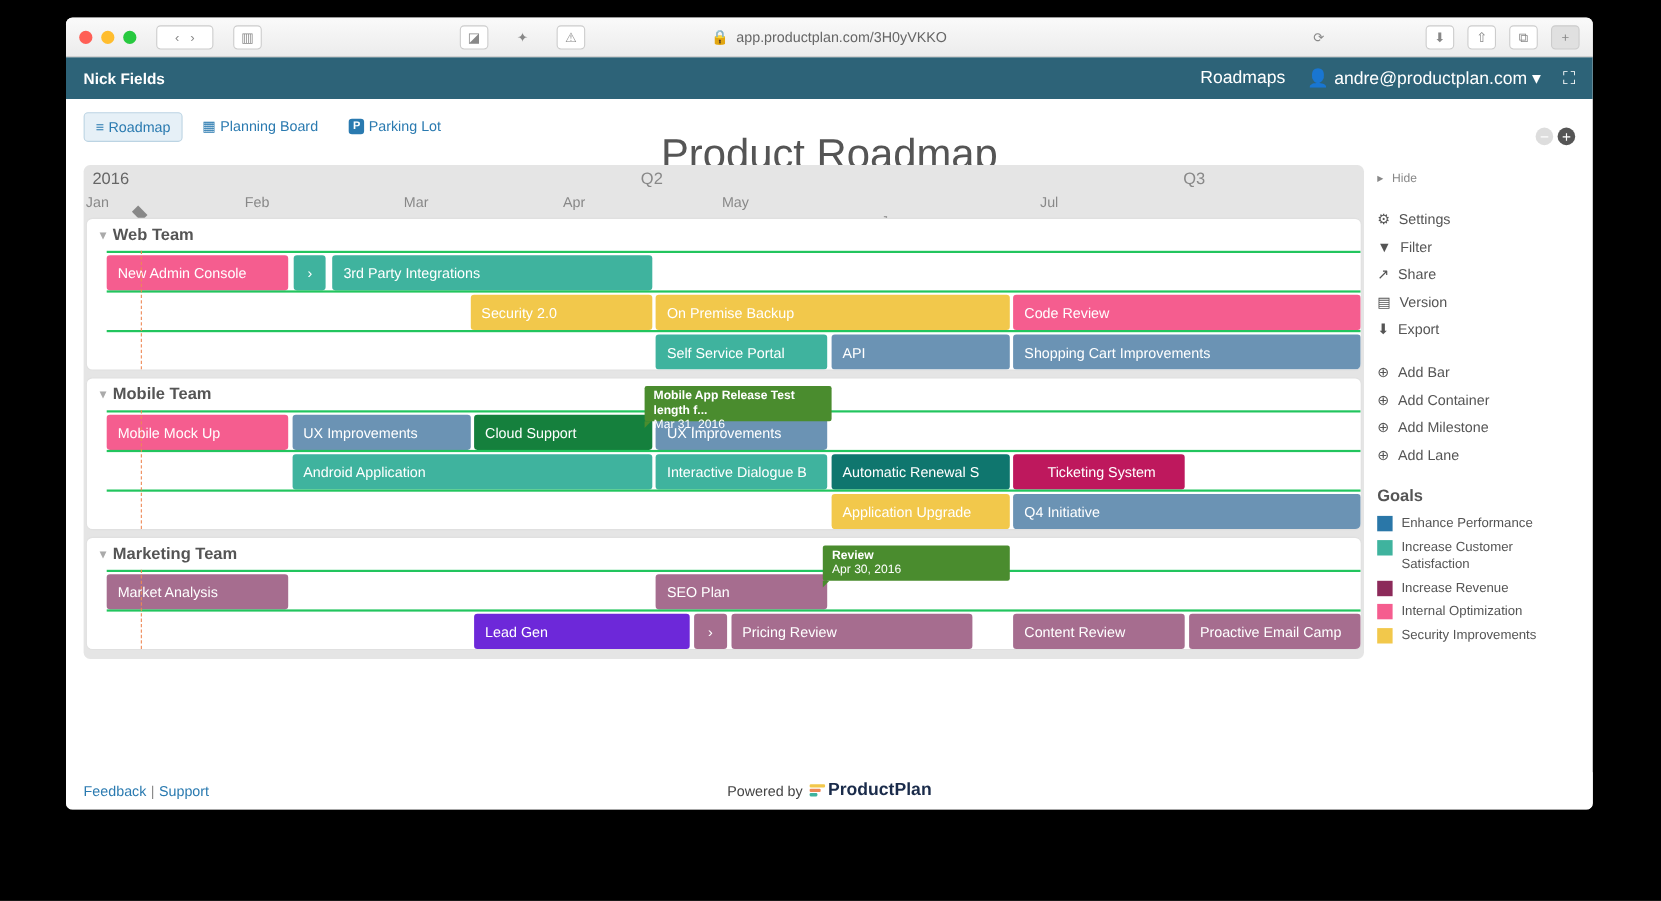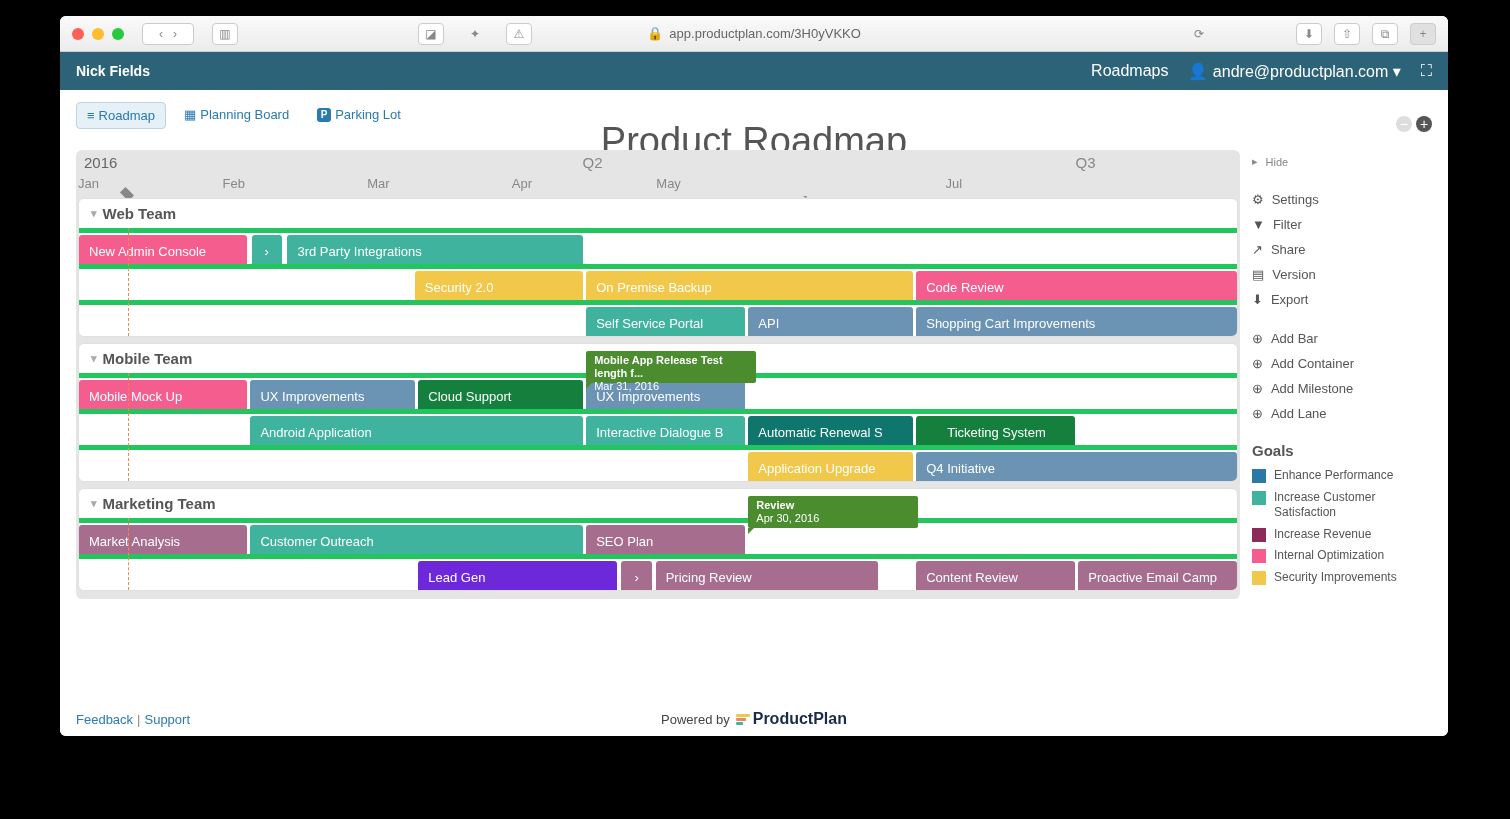--- a/index.html
+++ b/index.html
@@ -24,21 +24,21 @@
 .zoom-btn { width:16px; height:16px; border-radius:50%; display:flex; align-items:center; justify-content:center; font-size:14px; color:#666; }
 .main { display:flex; padding:0 16px; gap:12px; }
 .timeline-area { flex:1; background:#e5e5e5; border-radius:6px; padding:2px; position:relative; }
 .timeline-header { height:46px; position:relative; }
 .year-label { position:absolute; left:6px; top:2px; font-size:15px; color:#666; }
 .month-label { position:absolute; top:24px; font-size:13px; color:#888; }
 .lane-container { background:#fff; border:1px solid #e0e0e0; border-radius:6px; margin-bottom:6px; overflow:hidden; position:relative; }
 .lane-header { padding:6px 12px; font-weight:bold; color:#555; display:flex; align-items:center; gap:6px; font-size:15px; }
 .chev { color:#aaa; font-size:11px; }
 .lane-body { position:relative; }
-.row { height:36px; position:relative; border-top:5px solid #22c55e; }
+.row { height:36px; position:relative; border-top:2px solid #22c55e;margin-left:18px; }
 .row:first-child { border-top:none; }
 .bar { position:absolute; top:2px; height:32px; border-radius:3px; color:#fff; font-size:13px; display:flex; align-items:center; padding:0 10px; white-space:nowrap; overflow:hidden; }
 .bar.collapsed { width:28px; justify-content:center; padding:0; }
 .milestone { position:absolute; top:-22px; height:32px; background:#4a8c2e; color:#fff; font-size:11px; padding:3px 8px; border-radius:2px; line-height:1.2; z-index:10; }
 .milestone::after { content:''; position:absolute; bottom:-6px; left:0; border-left:6px solid #4a8c2e; border-bottom:6px solid transparent; }
 .today-line { position:absolute; top:0; bottom:0; width:0; border-left:1px dashed #e85; z-index:5; }
 .today-marker { position:absolute; top:38px; width:12px; height:8px; background:#888; }
 .sidebar { width:180px; font-size:13px; color:#555; }
 .side-item { display:flex; align-items:center; gap:8px; padding:5px 0; cursor:pointer; }
 .side-sep { height:14px; }
@@ -163,36 +163,35 @@
               <div class="row">
                 <div class="bar" style="left: 0%; width: 14.5%; background: rgb(245, 93, 143);">Mobile Mock Up</div>
                 <div class="bar" style="left: 14.8%; width: 14.2%; background: rgb(107, 147, 180);">UX Improvements</div>
                 <div class="bar" style="left: 29.3%; width: 14.2%; background: #15803d;">Cloud Support</div>
                 <div class="bar" style="left: 43.8%; width: 13.7%; background: rgb(107, 147, 180);">UX Improvements</div>
               </div>
               <div class="row">
                 <div class="bar" style="left: 14.8%; width: 28.7%; background: rgb(63, 179, 158);">Android Application</div>
                 <div class="bar" style="left: 43.8%; width: 13.7%; background: rgb(63, 179, 158);">Interactive Dialogue B</div>
                 <div class="bar" style="left: 57.8%; width: 14.2%; background: #0f766e;">Automatic Renewal S</div>
-                <div class="bar" style="left: 72.3%; width: 13.7%; background: #15803d; padding-left: 31px;">Ticketing System</div>
+                <div class="bar" style="left: 72.3%; width: 13.7%; background: #be185d; padding-left: 31px;">Ticketing System</div>
               </div>
               <div class="row">
                 <div class="bar" style="left: 57.8%; width: 14.2%; background: rgb(242, 200, 75);">Application Upgrade</div>
                 <div class="bar" style="left: 72.3%; width: 27.7%; background: rgb(107, 147, 180);">Q4 Initiative</div>
               </div>
             </div>
           </div>
           <div class="lane-container">
             <div class="lane-header"><span class="chev">▾</span>Marketing Team</div>
             <div class="lane-body">
               <div class="today-line" style="left: 4.2%;"></div>
               <div class="milestone" style="left: 57.8%; width: 170px;"><b>Review</b><br>Apr 30, 2016</div>
               <div class="row">
                 <div class="bar" style="left: 0%; width: 14.5%; background: rgb(166, 109, 143);">Market Analysis</div>
-                <div class="bar" style="left: 14.8%; width: 28.7%; background: rgb(63, 179, 158);">Customer Outreach</div>
                 <div class="bar" style="left: 43.8%; width: 13.7%; background: rgb(166, 109, 143);">SEO Plan</div>
               </div>
               <div class="row">
                 <div class="bar" style="left: 29.3%; width: 17.2%; background: #6d28d9;">Lead Gen</div>
                 <div class="bar collapsed" style="left: 46.8%; width: 2.7%; background: rgb(166, 109, 143);">›</div>
                 <div class="bar" style="left: 49.8%; width: 19.2%; background: rgb(166, 109, 143);">Pricing Review</div>
                 <div class="bar" style="left: 72.3%; width: 13.7%; background: rgb(166, 109, 143);">Content Review</div>
                 <div class="bar" style="left: 86.3%; width: 13.7%; background: rgb(166, 109, 143);">Proactive Email Camp</div>
               </div>
             </div>

